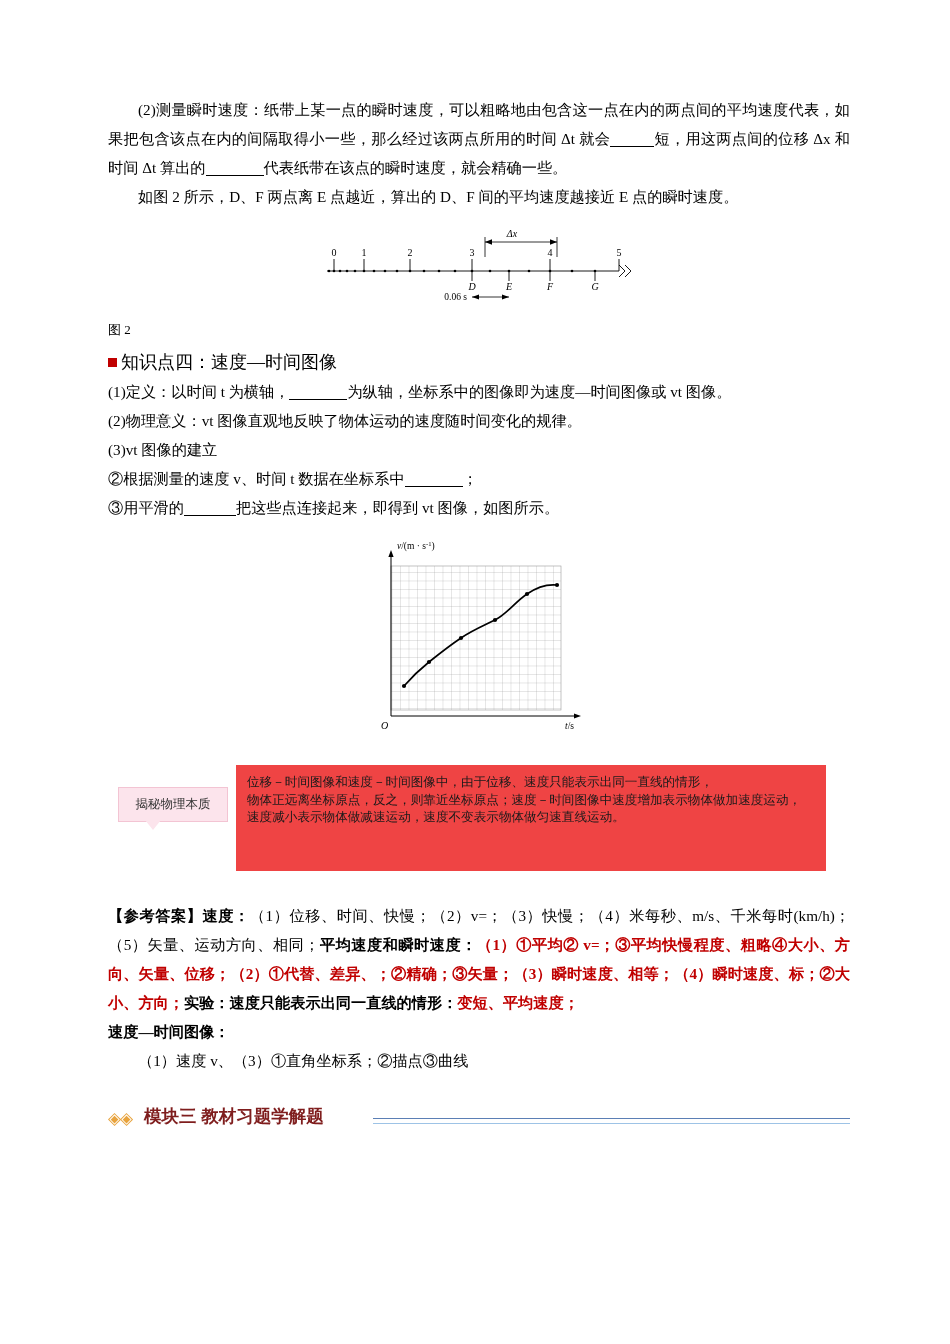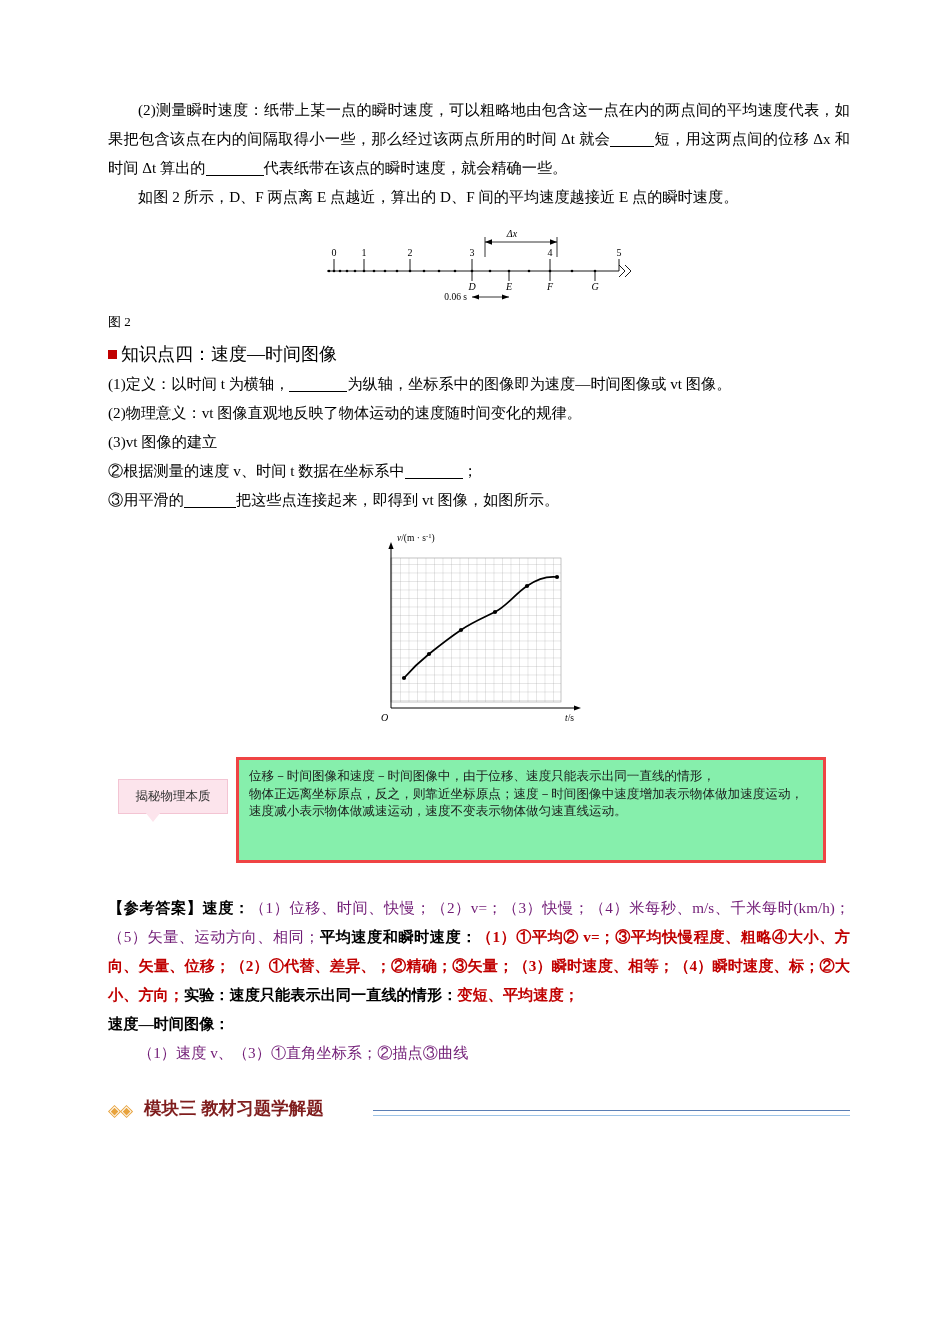--- a/index.html
+++ b/index.html
@@ -53,21 +53,21 @@
     background: #c00000;
     margin-right: 4px;
     vertical-align: 1px;
   }
 
   
   .fig-tape {
     position: relative;
     width: 320px;
     height: 80px;
-    margin: 14px auto 8px auto;
+    margin: 14px auto 16px auto;
   }
   .fig-caption {
     font-size: 13px;
     font-family: "Liberation Serif", serif;
     margin-top: 1px;
   }
 
   
   .fig-graph {
     position: relative;
@@ -106,39 +106,39 @@
     border-left: 8px solid transparent;
     border-right: 8px solid transparent;
     border-top: 10px solid #fce4ec;
   }
   .greenbox {
     position: absolute;
     left: 128px;
     top: 0;
     width: 590px;
     min-height: 106px;
-    background: #86efac;
-    border: 3px solid #ef4444;
+    background: #ef4444;
+    border: 1px solid #ef4444;
     box-sizing: border-box;
     padding: 8px 10px 8px 10px;
     font-family: "Liberation Sans", sans-serif;
     font-size: 12.6px;
     line-height: 17.5px;
     color: #1a1a1a;
   }
 
   
   .answers {
     margin-top: 18px;
     font-size: 15.2px;
     line-height: 29.5px;
     text-align: justify;
   }
   .answers .lbl { font-weight: bold; color: #000; }
-  .answers .red { color: #701a75; }
+  .answers .red { color: #000000; }
   .answers .redb { color: #c00000; font-weight: bold; }
   .answers .blkb { font-weight: bold; }
 
   
   .banner {
     margin-top: 26px;
     position: relative;
     height: 34px;
   }
   .banner-diamonds {

